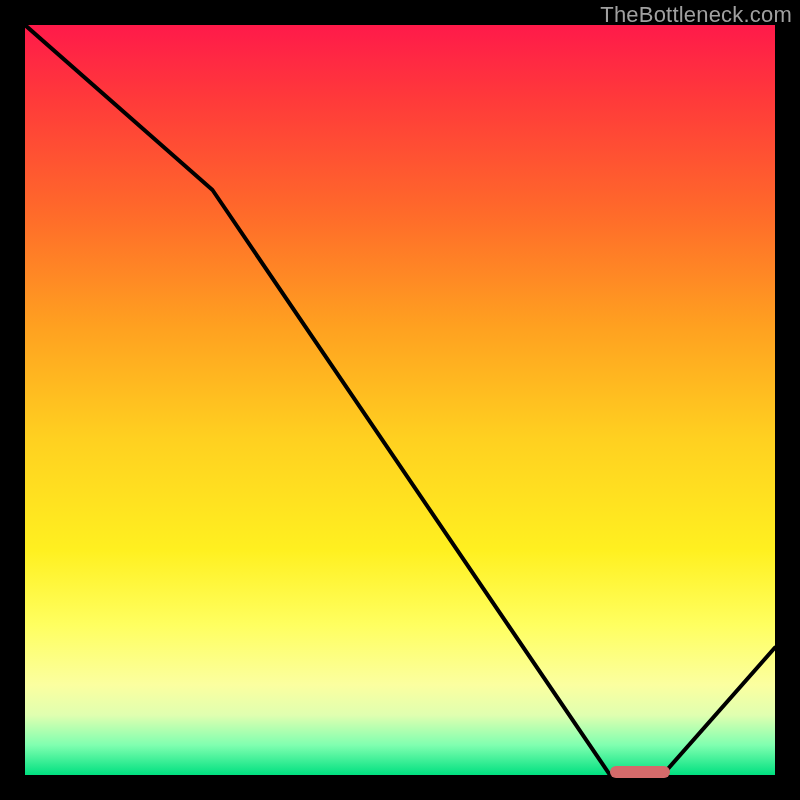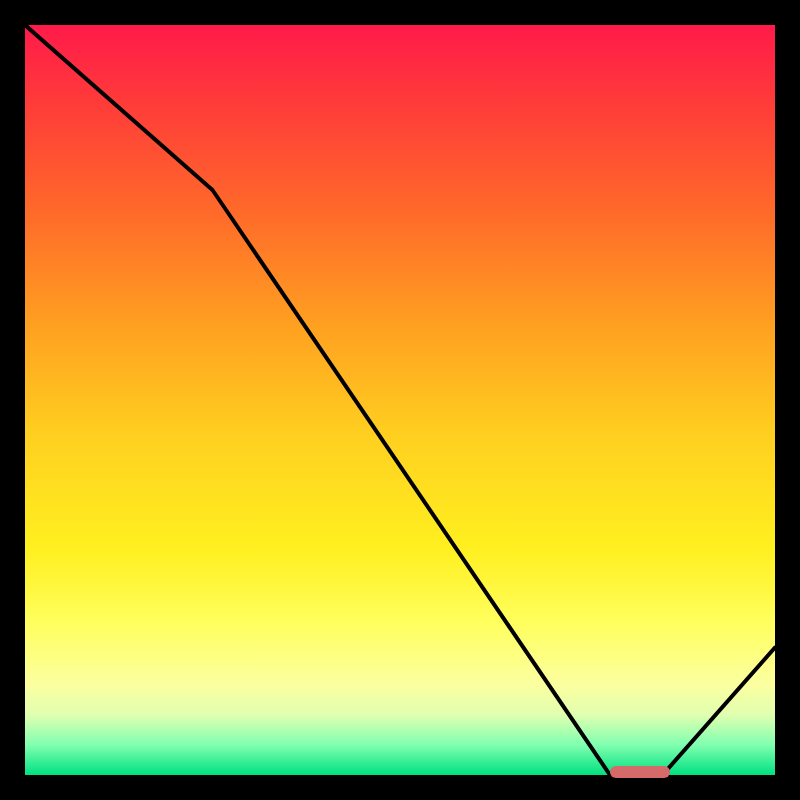--- a/index.html
+++ b/index.html
@@ -59,20 +59,21 @@
     position: absolute;
     background: #d46a6a;
     border-radius: 8px;
     height: 12px;
   }
 </style>
 </head>
 <body>
 
 <div class="outer">
+  <div class="watermark">TheBottleneck.com</div>
 
   <div class="plot-area">
     <svg class="curve" viewBox="0 0 750 750" preserveAspectRatio="none">
       <path id="curve-path" fill="none" stroke="#000" stroke-width="4" stroke-linejoin="round" stroke-linecap="round" d="M 0 0 Q 93.75 82.5 187.5 165 Q 386.25 457.5 585 750 Q 611.25 750 637.5 750 Q 693.75 686.25 750 622.5"></path>
     </svg>
     <div id="marker" class="marker" style="left: 585px; width: 60px; top: 741px;"></div>
   </div>
 </div>
 
 </body></html>

